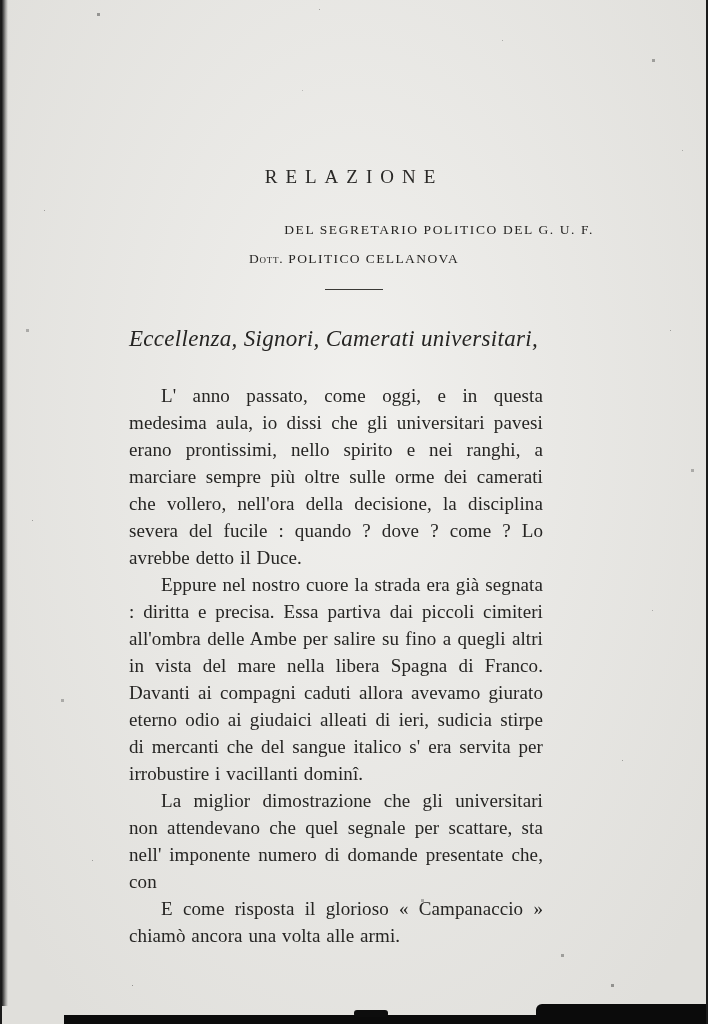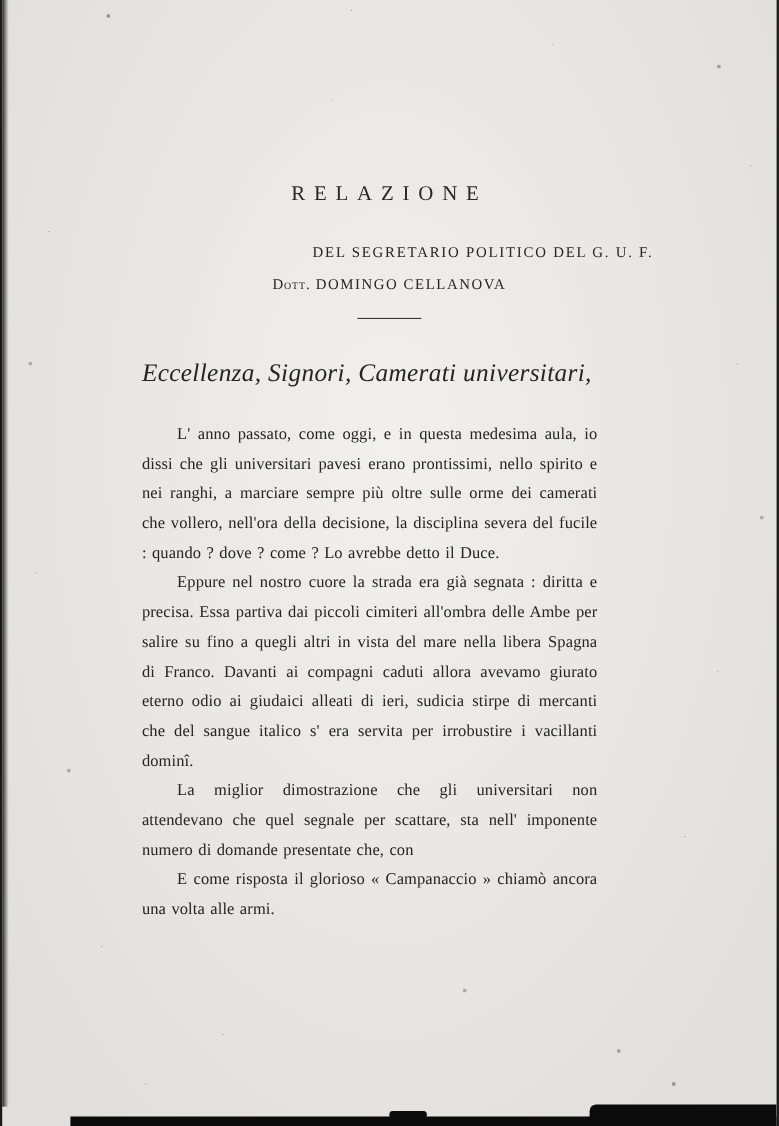--- a/index.html
+++ b/index.html
@@ -120,42 +120,42 @@
     top: 326px;
     width: 414px;
   }
   .salutation {
     font-style: italic;
     font-size: 23px;
     letter-spacing: 0.3px;
     margin: 0 0 30px 0;
   }
   .body-par {
-    font-size: 15px;
+    font-size: 19px;
     line-height: 27px;
     text-align: justify;
     text-indent: 32px;
     margin: 0;
     letter-spacing: 0.1px;
     word-spacing: 1px;
   }
 </style>
 </head>
 <body>
 
 <div class="scan-page">
 
   <div class="specks"></div>
 
   <div class="heading">
     <h1 class="page-title">RELAZIONE</h1>
     <p class="subtitle-line1">DEL SEGRETARIO POLITICO DEL G. U. F.</p>
     <p class="subtitle-line2">
       <span class="dott">Dott.</span>
-      <span>DOMINGO CELLANOVA</span>
+      <span>POLITICO CELLANOVA</span>
     </p>
     <hr class="divider-rule">
   </div>
 
   <div class="text-block">
     <p class="salutation">Eccellenza, Signori, Camerati universitari,</p>
     <p class="body-par">L' anno passato, come oggi, e in questa medesima aula, io dissi che gli universitari pavesi erano prontissimi, nello spirito e nei ranghi, a marciare sempre più oltre sulle orme dei camerati che vollero, nell'ora della decisione, la disciplina severa del fucile : quando ? dove ? come ? Lo avrebbe detto il Duce.</p>
     <p class="body-par">Eppure nel nostro cuore la strada era già segnata : diritta e precisa. Essa partiva dai piccoli cimiteri all'ombra delle Ambe per salire su fino a quegli altri in vista del mare nella libera Spagna di Franco. Davanti ai compagni caduti allora avevamo giurato eterno odio ai giudaici alleati di ieri, sudicia stirpe di mercanti che del sangue italico s' era servita per irrobustire i vacillanti dominî.</p>
     <p class="body-par">La miglior dimostrazione che gli universitari non attendevano che quel segnale per scattare, sta nell' imponente numero di domande presentate che, con</p>
     <p class="body-par">E come risposta il glorioso « Campanaccio » chiamò ancora una volta alle armi.</p>

